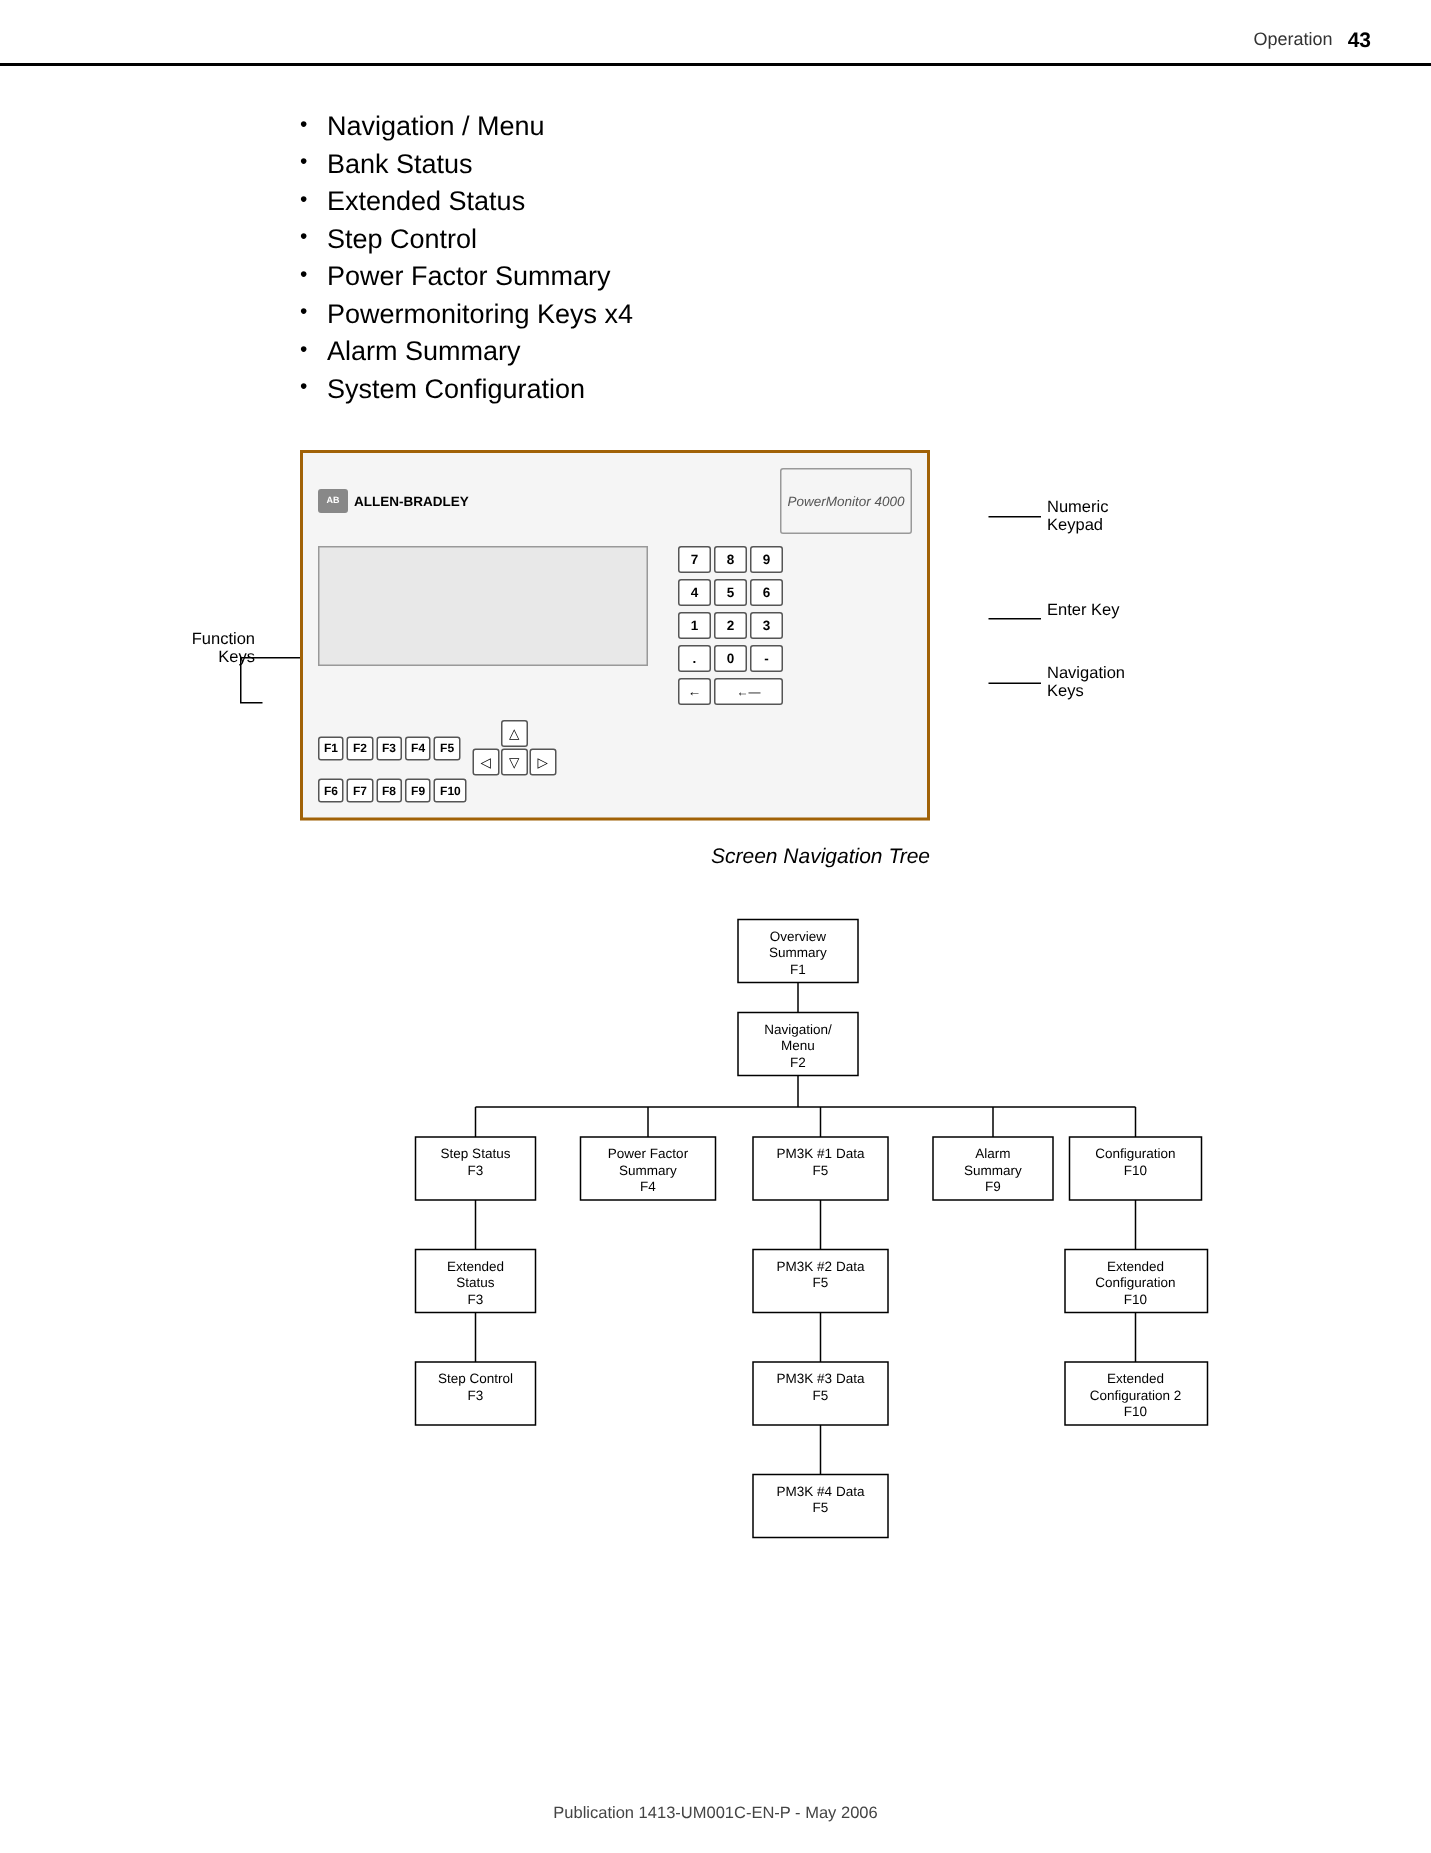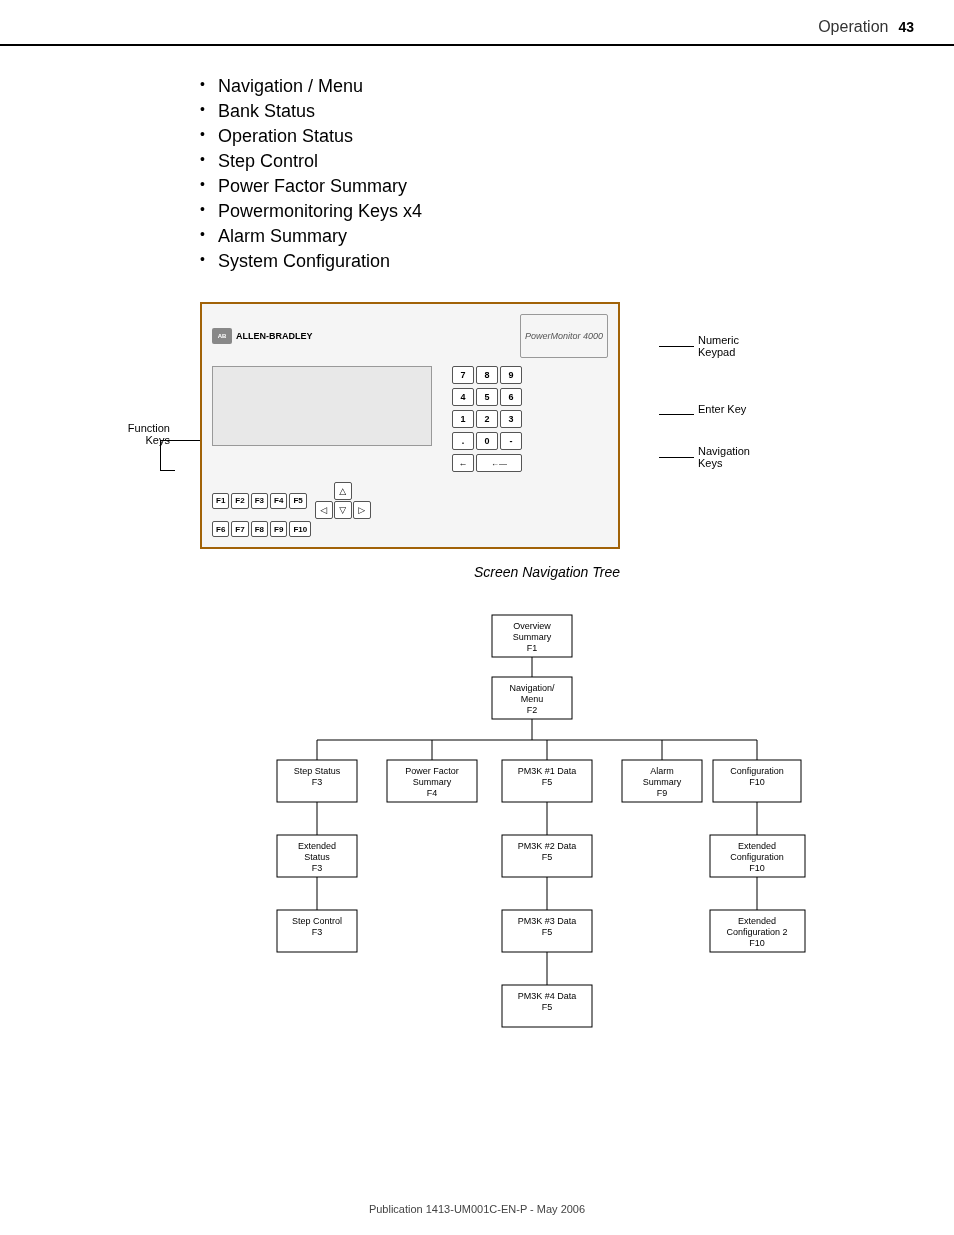--- a/index.html
+++ b/index.html
@@ -16,21 +16,21 @@
     
     .page-header {
       display: flex;
       justify-content: flex-end;
       align-items: center;
       padding: 18px 40px 8px 40px;
       border-bottom: 2px solid #000;
       margin-bottom: 0;
     }
     .page-header-text {
-      font-size: 16px;
+      font-size: 12px;
       color: #333;
     }
     .page-header-num {
       font-size: 14px;
       font-weight: bold;
       margin-left: 10px;
     }
 
     
     .page-footer {
@@ -216,21 +216,21 @@
 <div class="page-header">
   <span class="page-header-text">Operation</span>
   <span class="page-header-num">43</span>
 </div>
 
 <div class="content">
 
   <ul class="bullet-list">
   <li>Navigation / Menu</li>
       <li>Bank Status</li>
-      <li>Operation Status</li>
+      <li>Extended Status</li>
       <li>Step Control</li>
       <li>Power Factor Summary</li>
       <li>Powermonitoring Keys x4</li>
       <li>Alarm Summary</li>
       <li>System Configuration</li>
     </ul>
 
   <div class="device-section">
     <div class="device-label-left">
       Function<br>Keys

